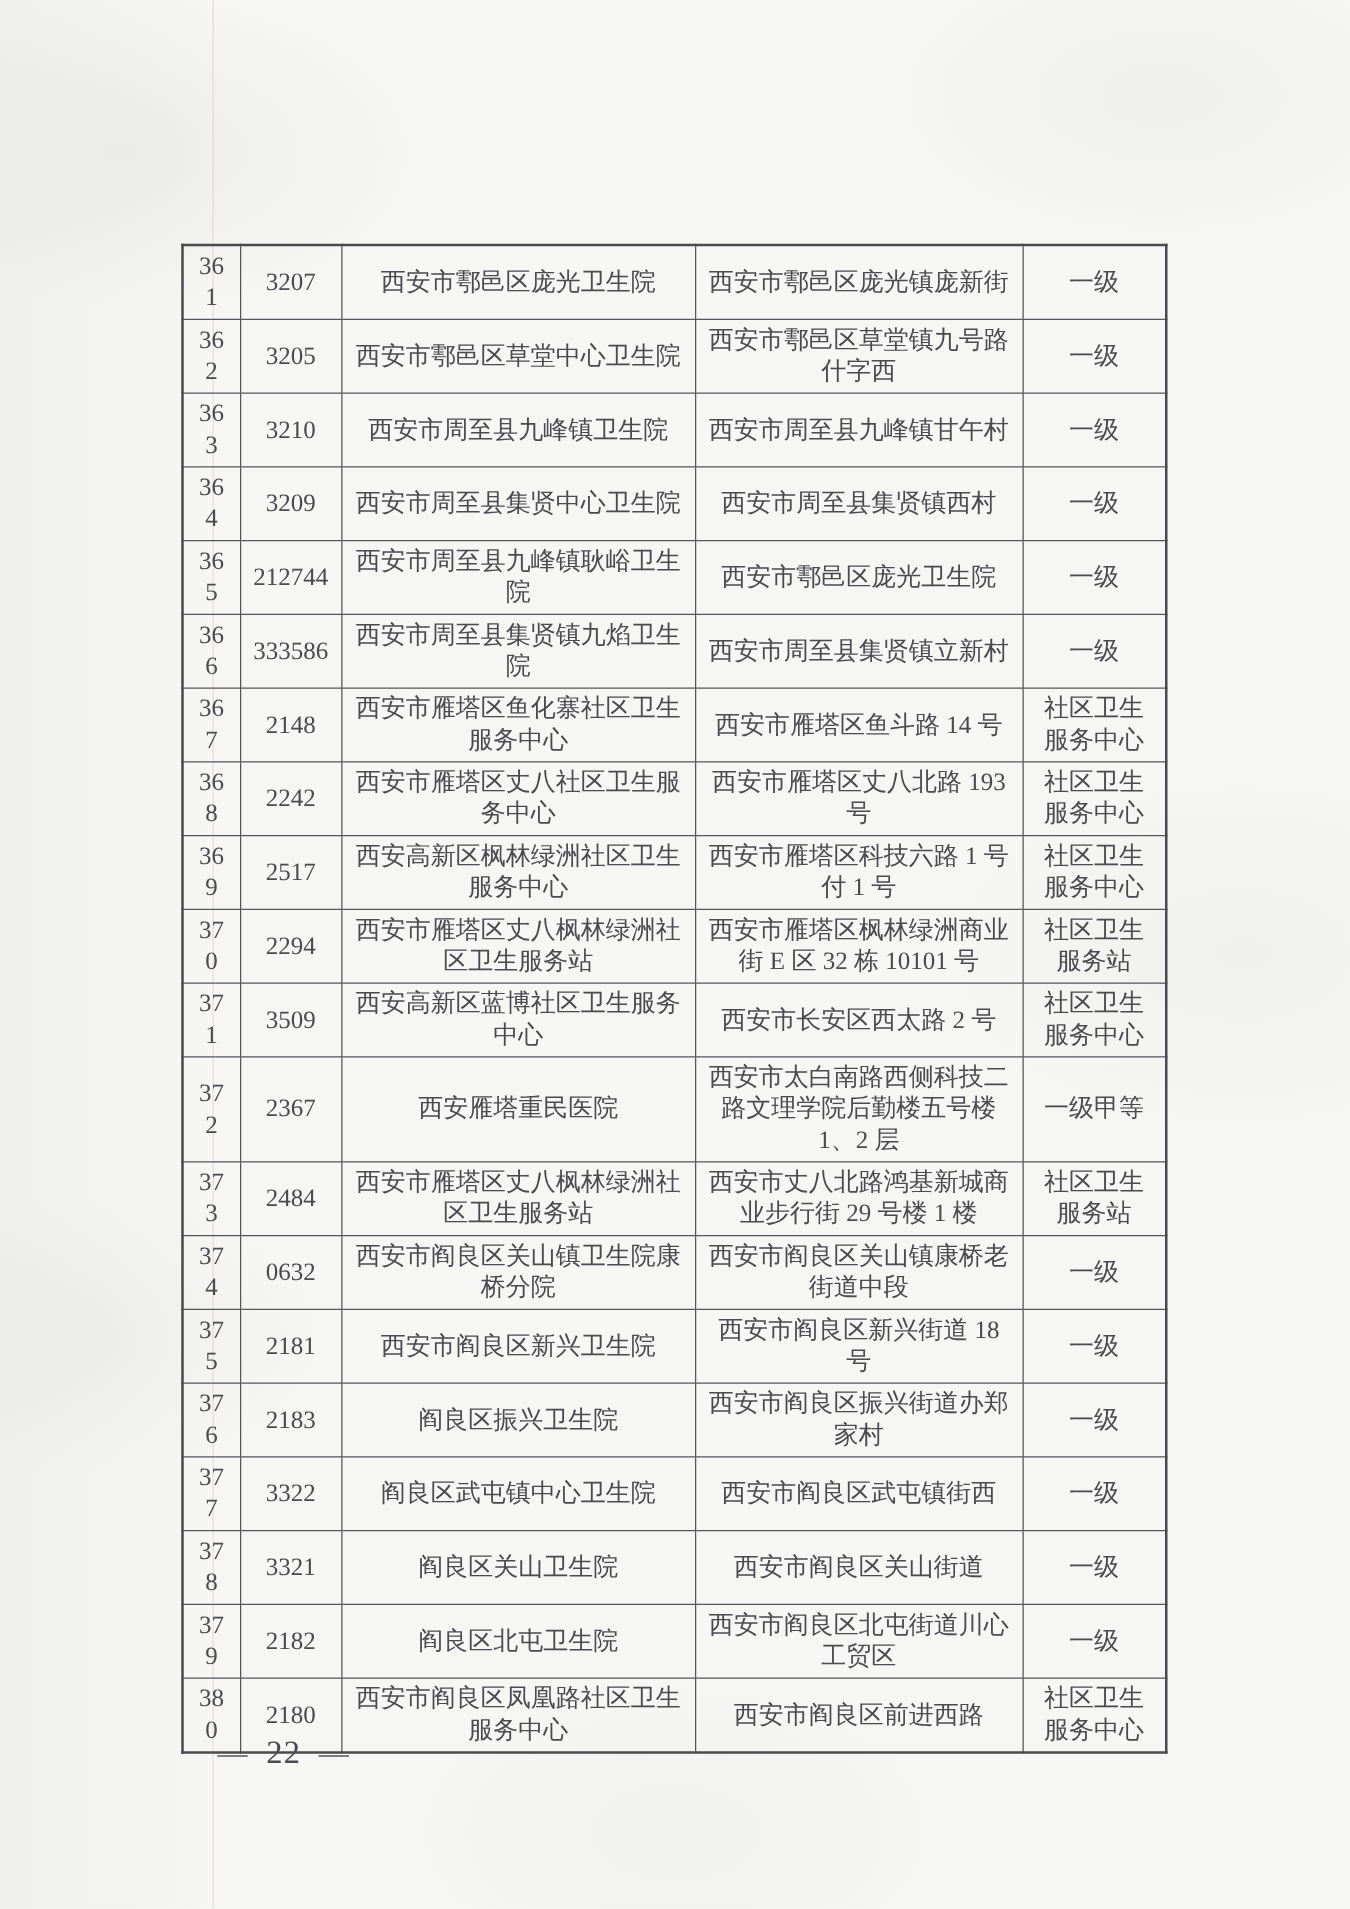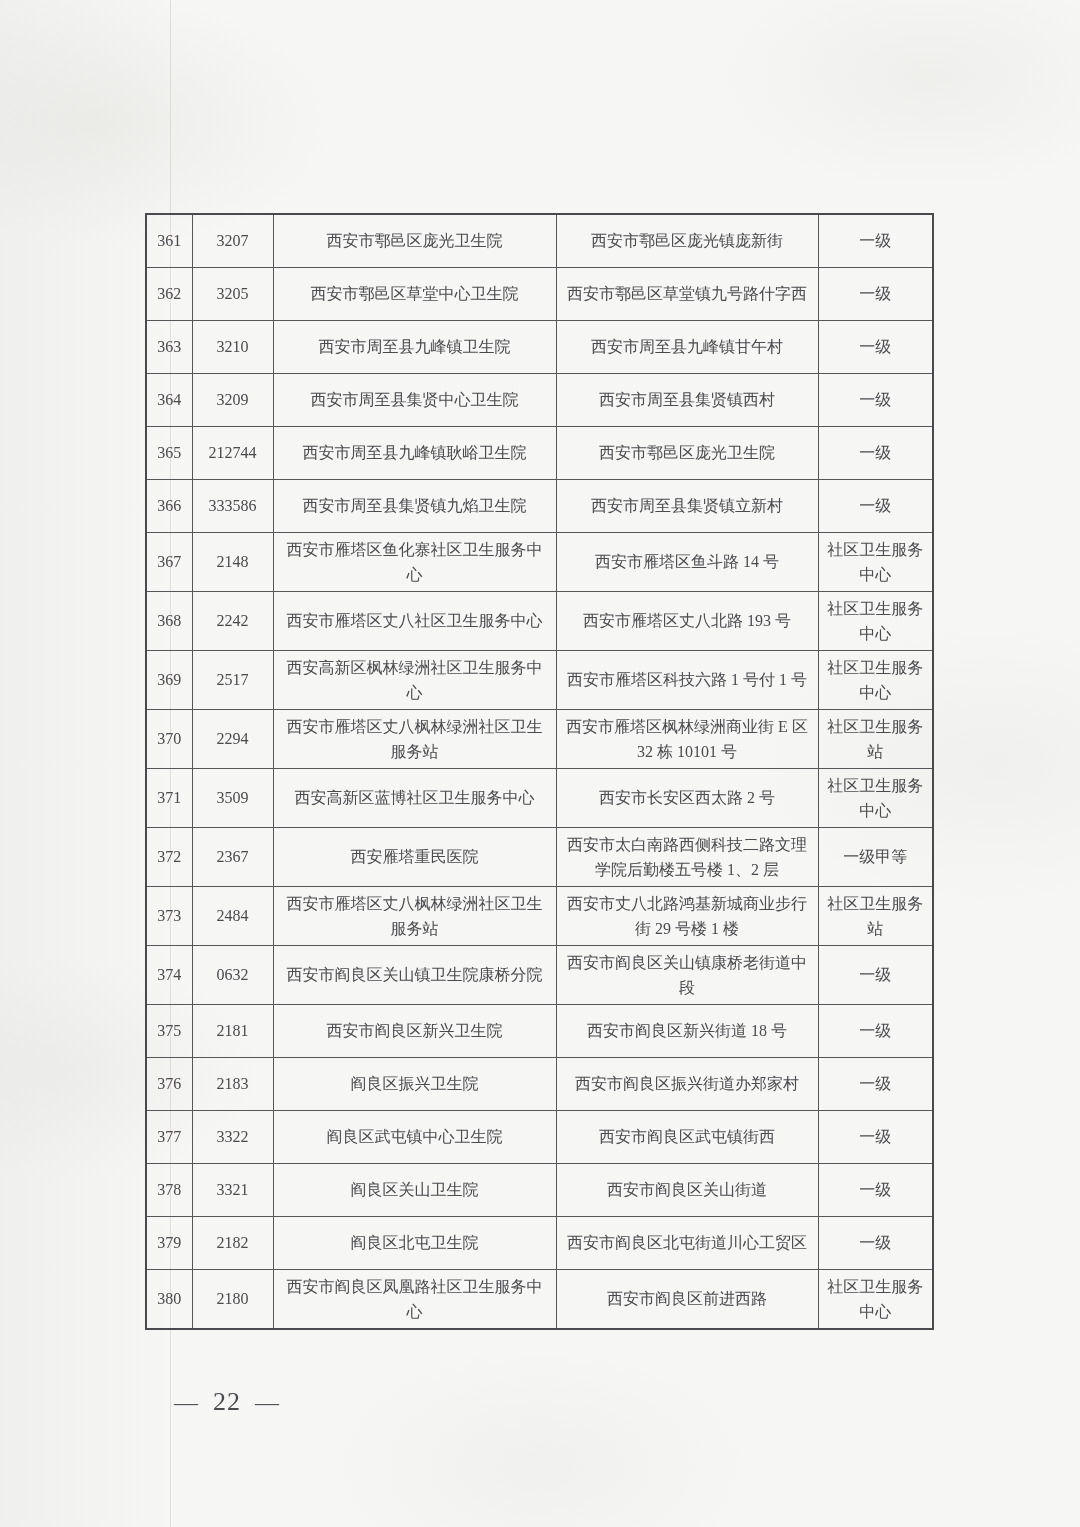--- a/index.html
+++ b/index.html
@@ -29,27 +29,27 @@
     position: absolute;
     left: 170px;
     top: 0;
     width: 1px;
     height: 1527px;
     background: rgba(214,186,186,0.45);
   }
   table.inst {
     position: absolute;
     left: 145px;
-    top: 213px;
+    top: 195px;
     width: 787px;
     table-layout: fixed;
     border-collapse: collapse;
     border: 2px solid #4a4a4e;
     color: #4a4a4f;
-    font-size: 16px;
+    font-size: 20px;
     line-height: 25px;
   }
   table.inst td {
     border: 1px solid #55555a;
     text-align: center;
     vertical-align: middle;
     padding: 4px 8px;
     word-break: break-word;
   }
   table.inst tr { height: 53px; }

